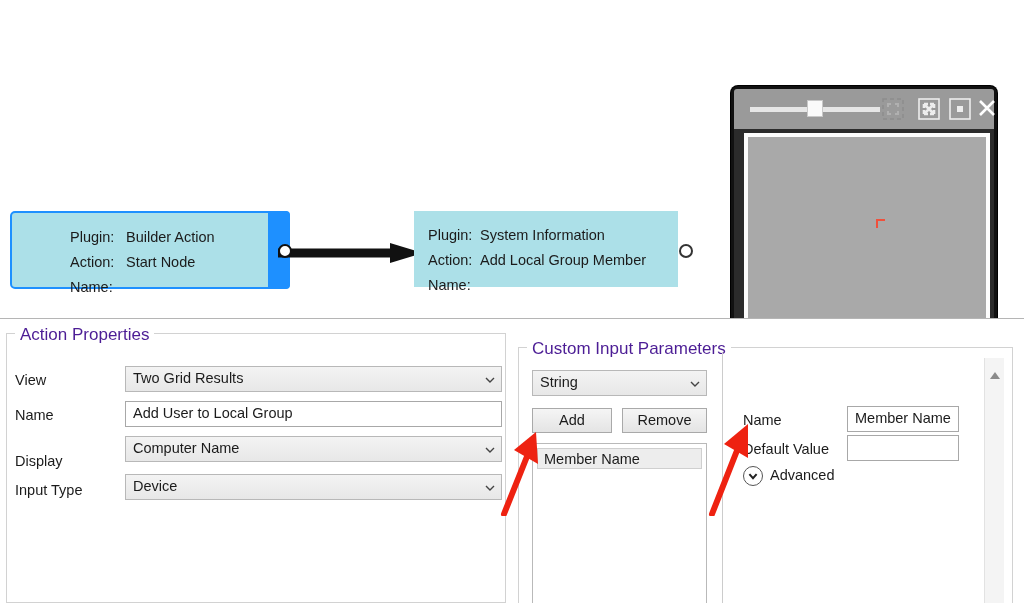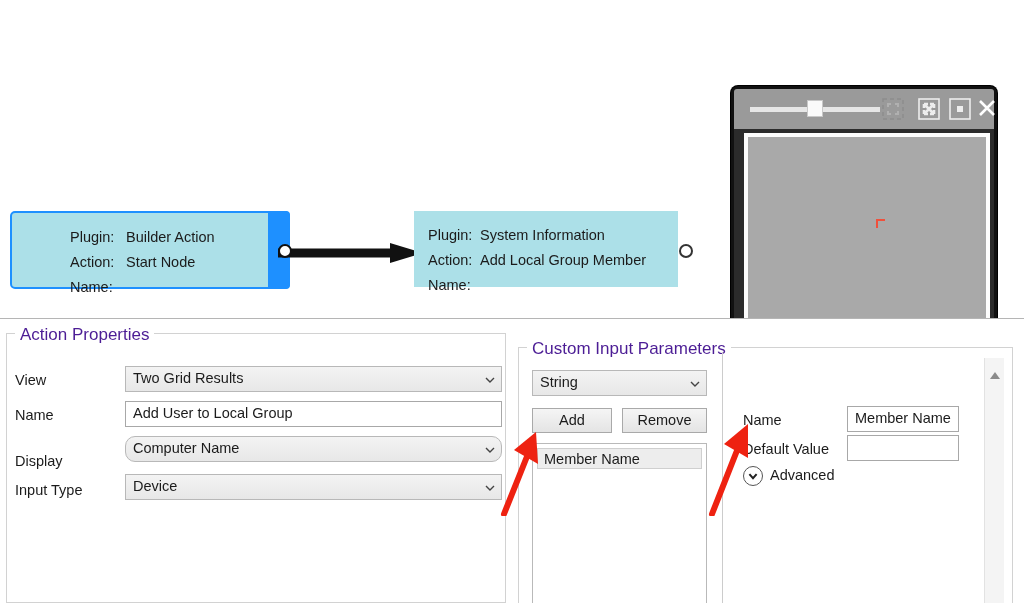--- a/index.html
+++ b/index.html
@@ -97,21 +97,21 @@
     border:1px solid #a8a8a8;font-size:14.5px;color:#1b1b1b;
     padding:3px 6px 0 7px;white-space:nowrap;overflow:hidden;
   }
 
   
   #f-view-label{top:38px;}
   #f-view{left:118px;top:32px;width:377px;}
   #f-name-label{top:73px;}
   #f-name{left:118px;top:67px;width:377px;}
   #f-display-label{top:108px;margin-top:11px;}
-  #f-display{left:118px;top:102px;width:377px;border-radius:10px;}
+  #f-display{left:118px;top:102px;width:377px;}
   #f-atype-label{top:148px;}
   #f-atype{left:118px;top:140px;width:377px;}
 
   
   #cip-type{left:13px;top:22px;width:175px;}
 
   .pbtn{
     position:absolute;box-sizing:border-box;height:25px;
     background:linear-gradient(#f5f5f5,#e4e4e4);
     border:1px solid #a9a9a9;

